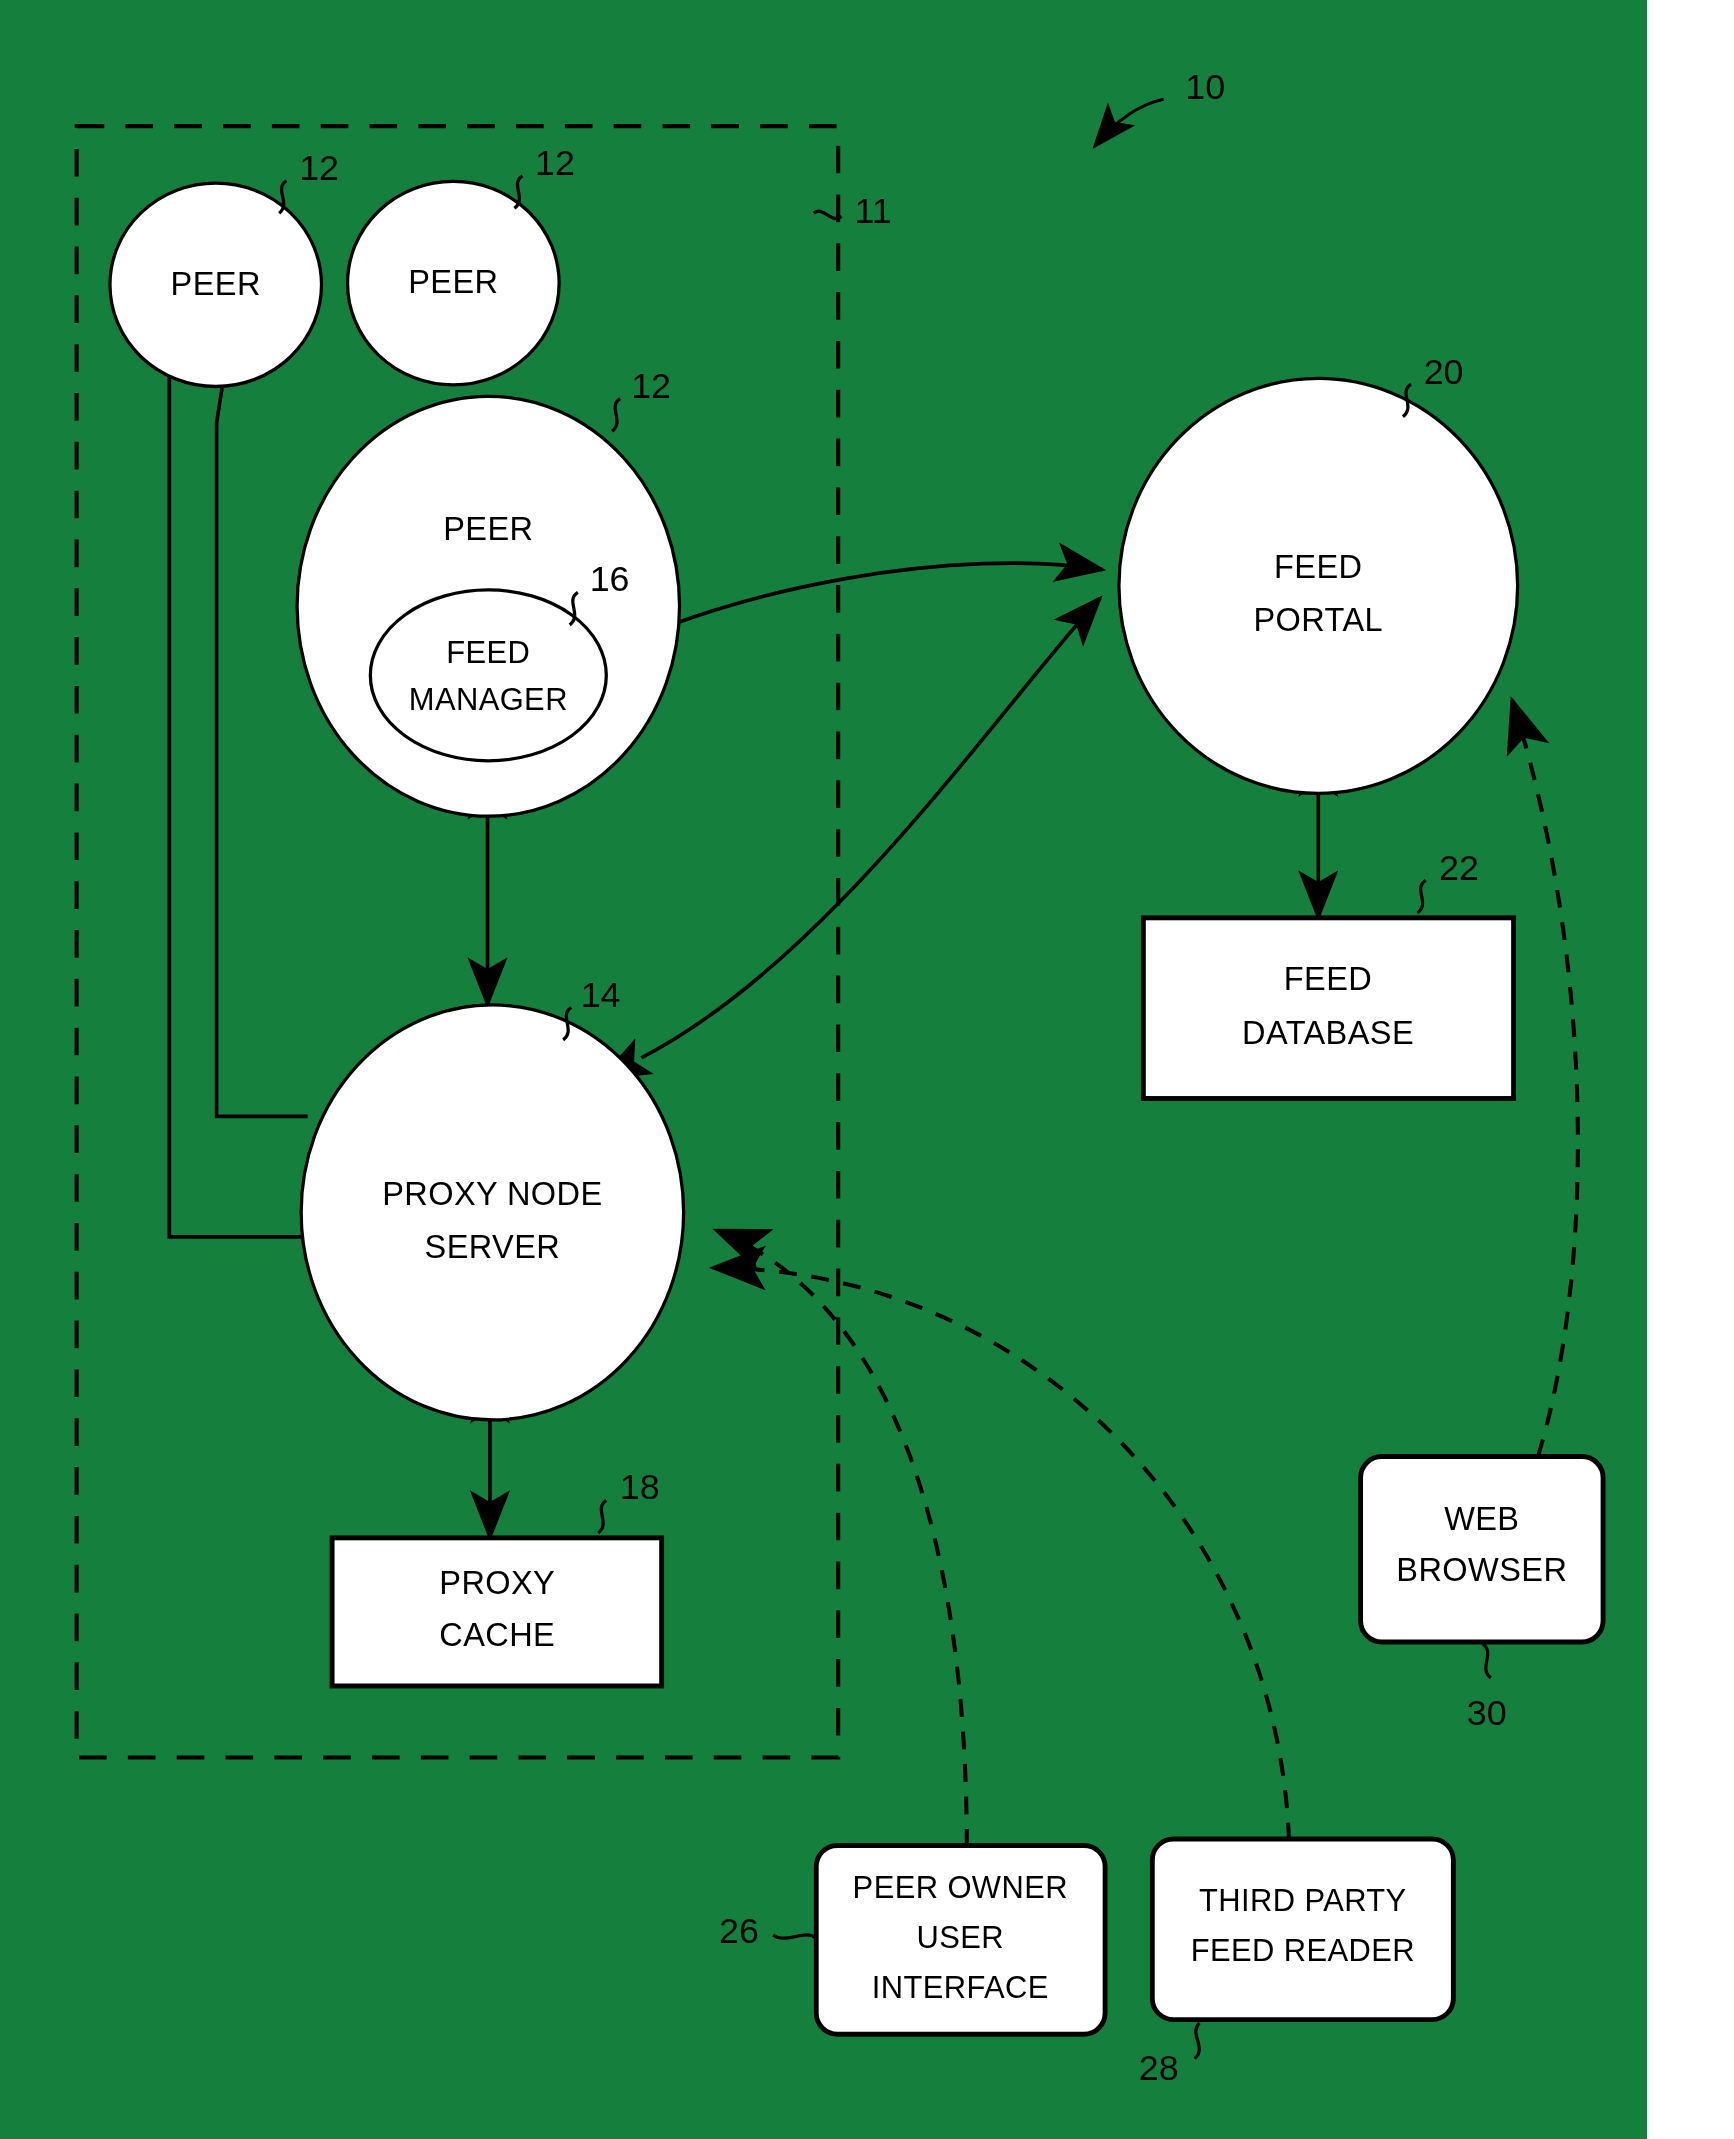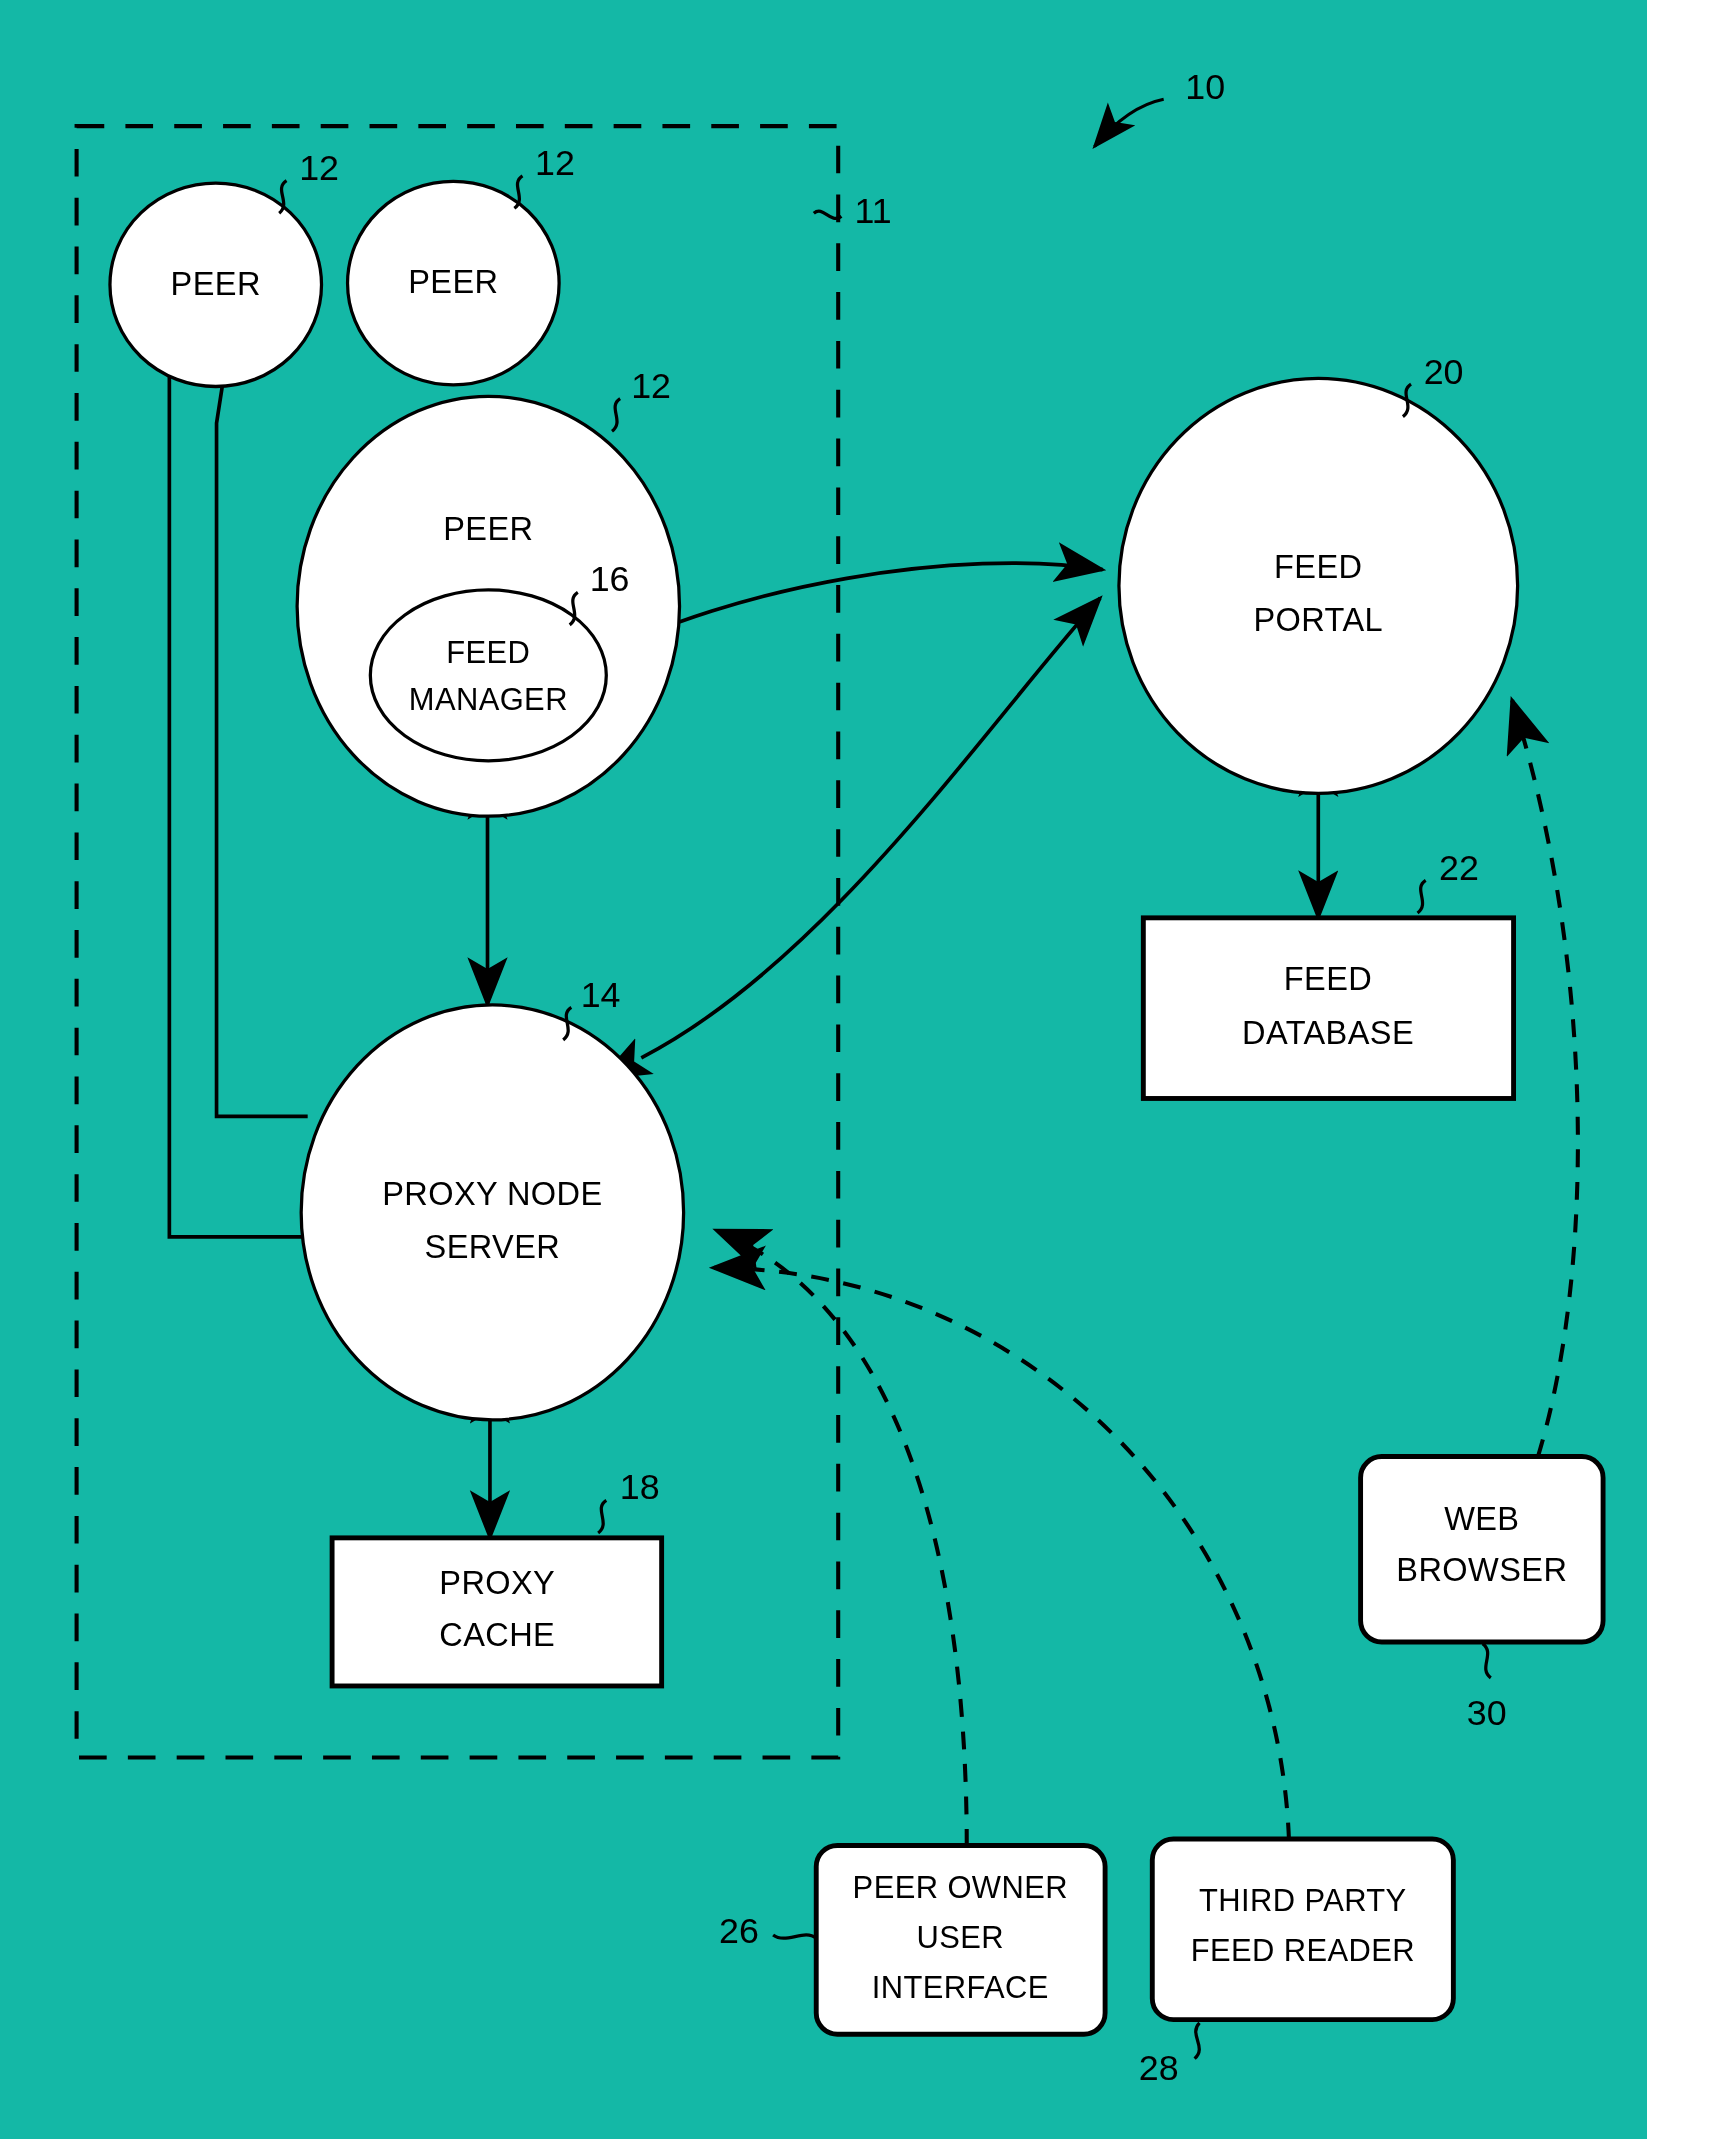--- a/index.html
+++ b/index.html
@@ -4,21 +4,21 @@
 <style>
   html, body {
     margin: 0;
     padding: 0;
     background: #ffffff;
   }
   #figure-root {
     position: relative;
     width: 1647px;
     height: 2140px;
-    background: #14b8a6;
+    background: #15803d;
     font-family: "Liberation Sans", sans-serif;
     overflow: hidden;
   }
   svg#figure-svg {
     display: block;
     width: 1735px;
     height: 2140px;
   }
   .node-shape {
     fill: #ffffff;

